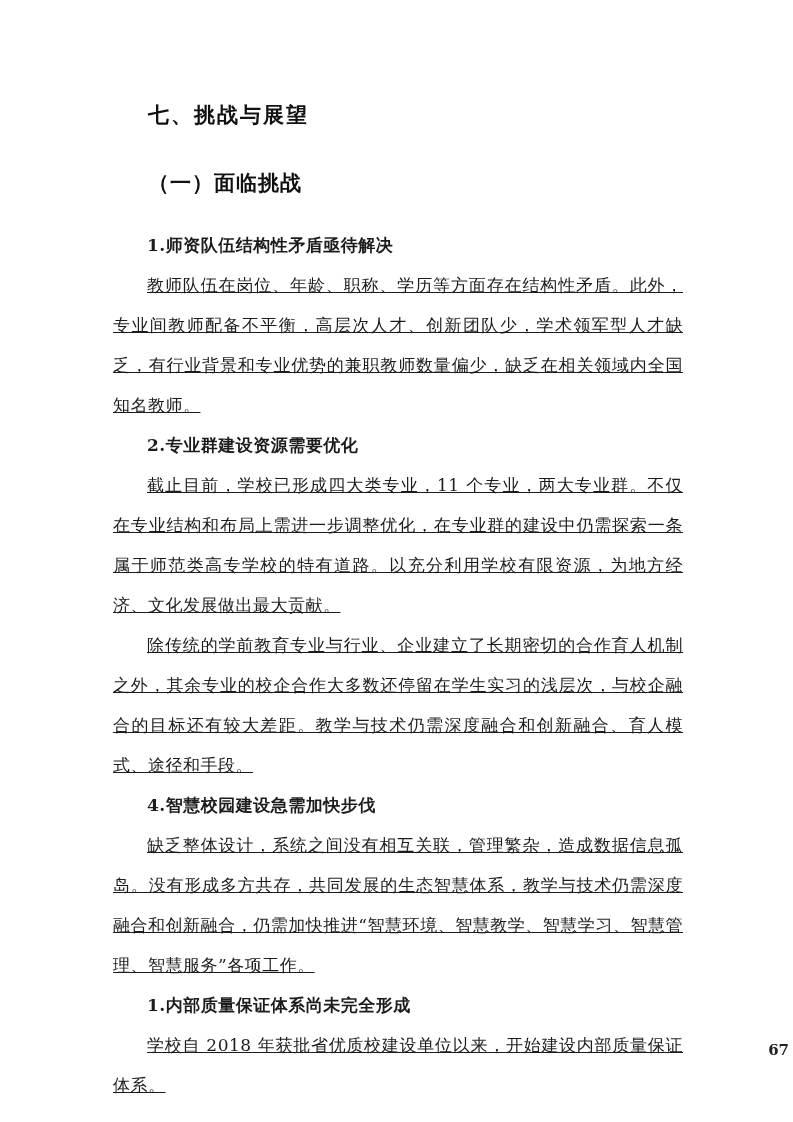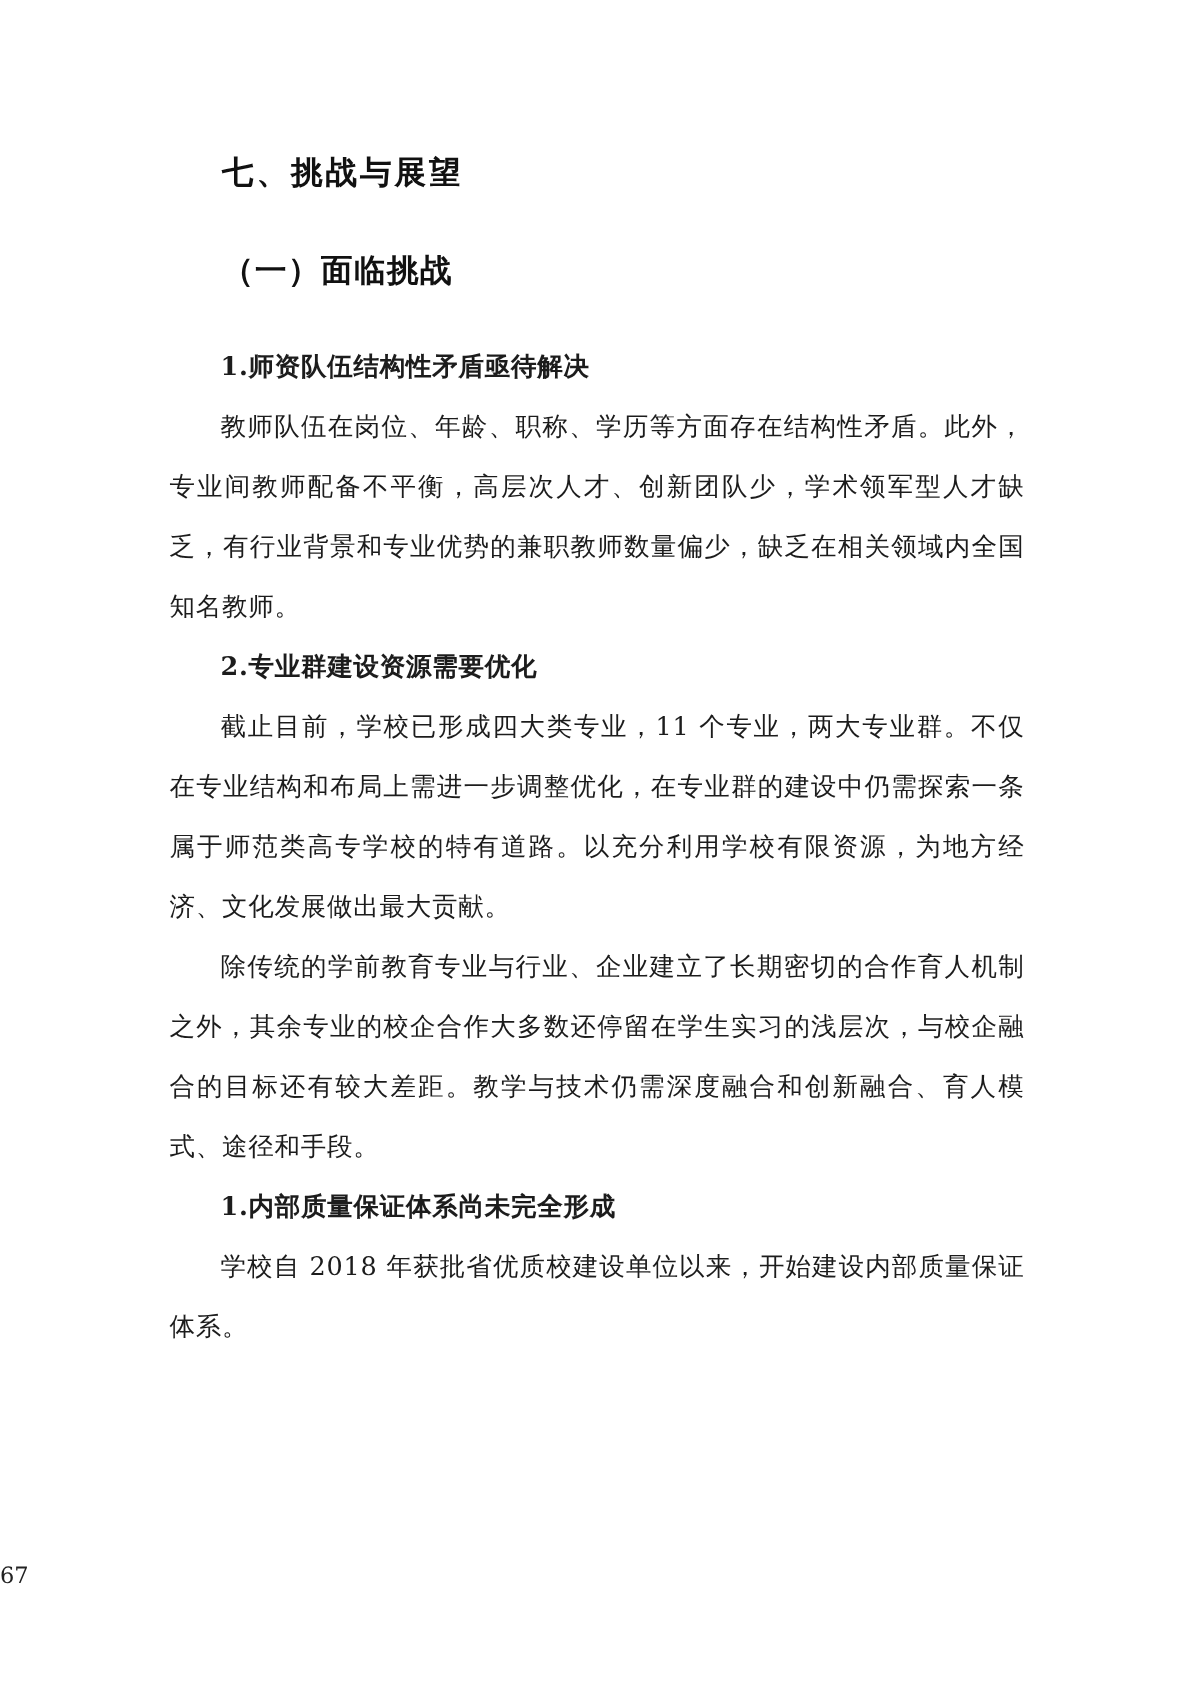--- a/index.html
+++ b/index.html
@@ -25,21 +25,21 @@
     font-family: "DejaVu Sans", "Liberation Sans", sans-serif;
     font-size: 21px;
     font-weight: bold;
     line-height: 30px;
     letter-spacing: 2px;
     color: #111111;
   }
   .doc-subtitle {
     margin-top: 38px;
     margin-left: 35px;
-    font-family: Liberation Mono, monospace;
+    font-family: Liberation Serif, serif;
     font-size: 21px;
     font-weight: bold;
     line-height: 30px;
     letter-spacing: 1px;
     color: #111111;
   }
   .body-block {
     margin-top: 27px;
   }
   .section-heading {
@@ -50,27 +50,29 @@
     font-weight: bold;
     color: #1c1c1c;
   }
   .section-paragraph {
     font-size: 17px;
     line-height: 40px;
     text-indent: 2em;
     text-align: justify;
     letter-spacing: 0.5px;
     color: #1c1c1c;
+    text-decoration: underline;
   }
   .page-footer {
     position: absolute;
     left: 0;
     right: 4px;
     top: 1040px;
-    text-align: left;
+    text-align: right;
+    font-weight: bold;
   }
   .page-number {
     font-family: "DejaVu Serif", "Liberation Serif", serif;
     font-size: 15px;
     color: #222222;
   }
 </style>
 </head>
 <body>
 
@@ -90,20 +92,24 @@
 
       <div>
         <p class="section-heading">2.专业群建设资源需要优化</p>
         <p class="section-paragraph">截止目前，学校已形成四大类专业，11 个专业，两大专业群。不仅在专业结构和布局上需进一步调整优化，在专业群的建设中仍需探索一条属于师范类高专学校的特有道路。以充分利用学校有限资源，为地方经济、文化发展做出最大贡献。</p>
       </div>
 
       <div>
         <p class="section-paragraph">除传统的学前教育专业与行业、企业建立了长期密切的合作育人机制之外，其余专业的校企合作大多数还停留在学生实习的浅层次，与校企融合的目标还有较大差距。教学与技术仍需深度融合和创新融合、育人模式、途径和手段。</p>
       </div>
 
+      <div>
+        <p class="section-heading">4.智慧校园建设急需加快步伐</p>
+        <p class="section-paragraph">缺乏整体设计，系统之间没有相互关联，管理繁杂，造成数据信息孤岛。没有形成多方共存，共同发展的生态智慧体系，教学与技术仍需深度融合和创新融合，仍需加快推进“智慧环境、智慧教学、智慧学习、智慧管理、智慧服务”各项工作。</p>
+      </div>
 
       <div>
         <p class="section-heading">1.内部质量保证体系尚未完全形成</p>
         <p class="section-paragraph">学校自 2018 年获批省优质校建设单位以来，开始建设内部质量保证体系。</p>
       </div>
 
     </div>
   </div>
 
   <div class="page-footer">

